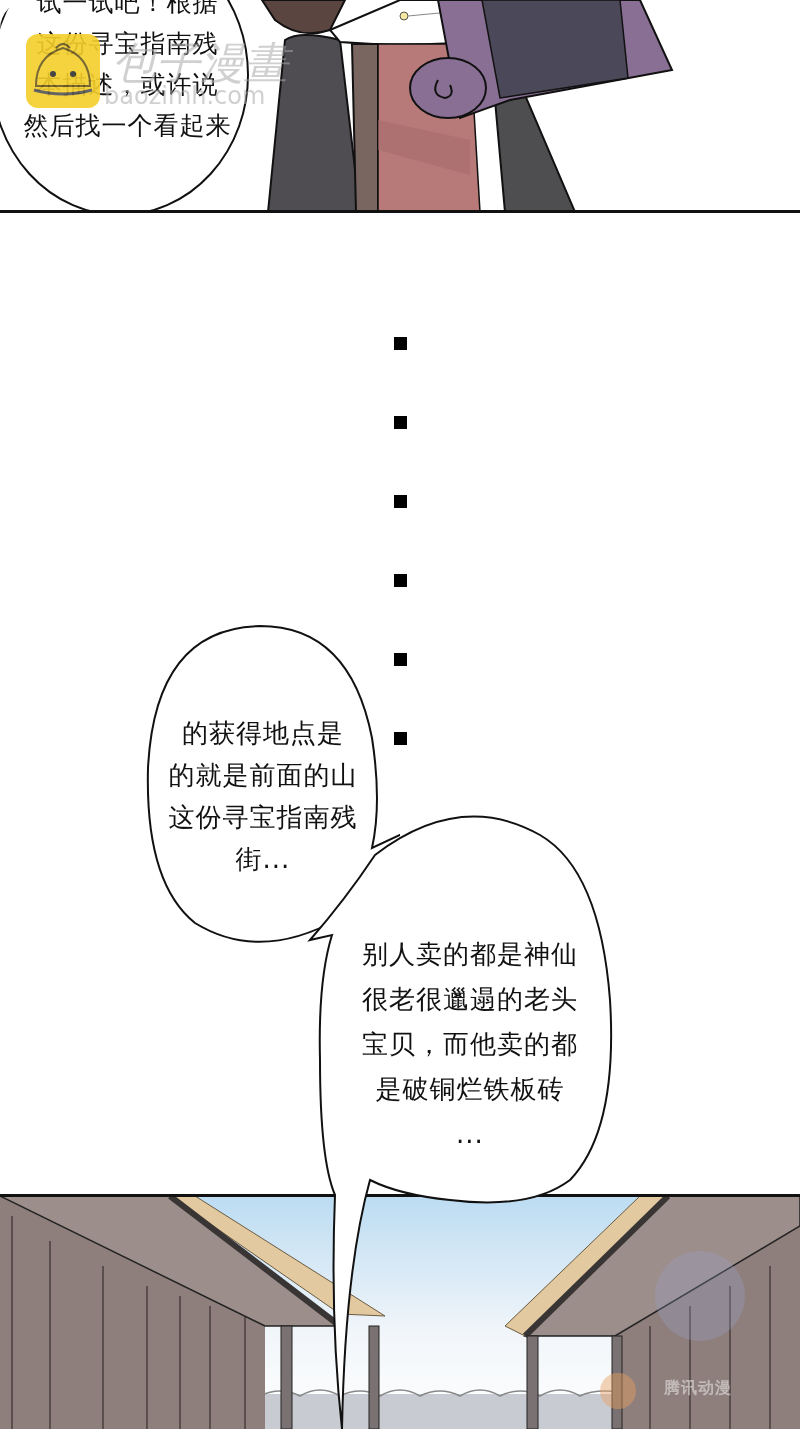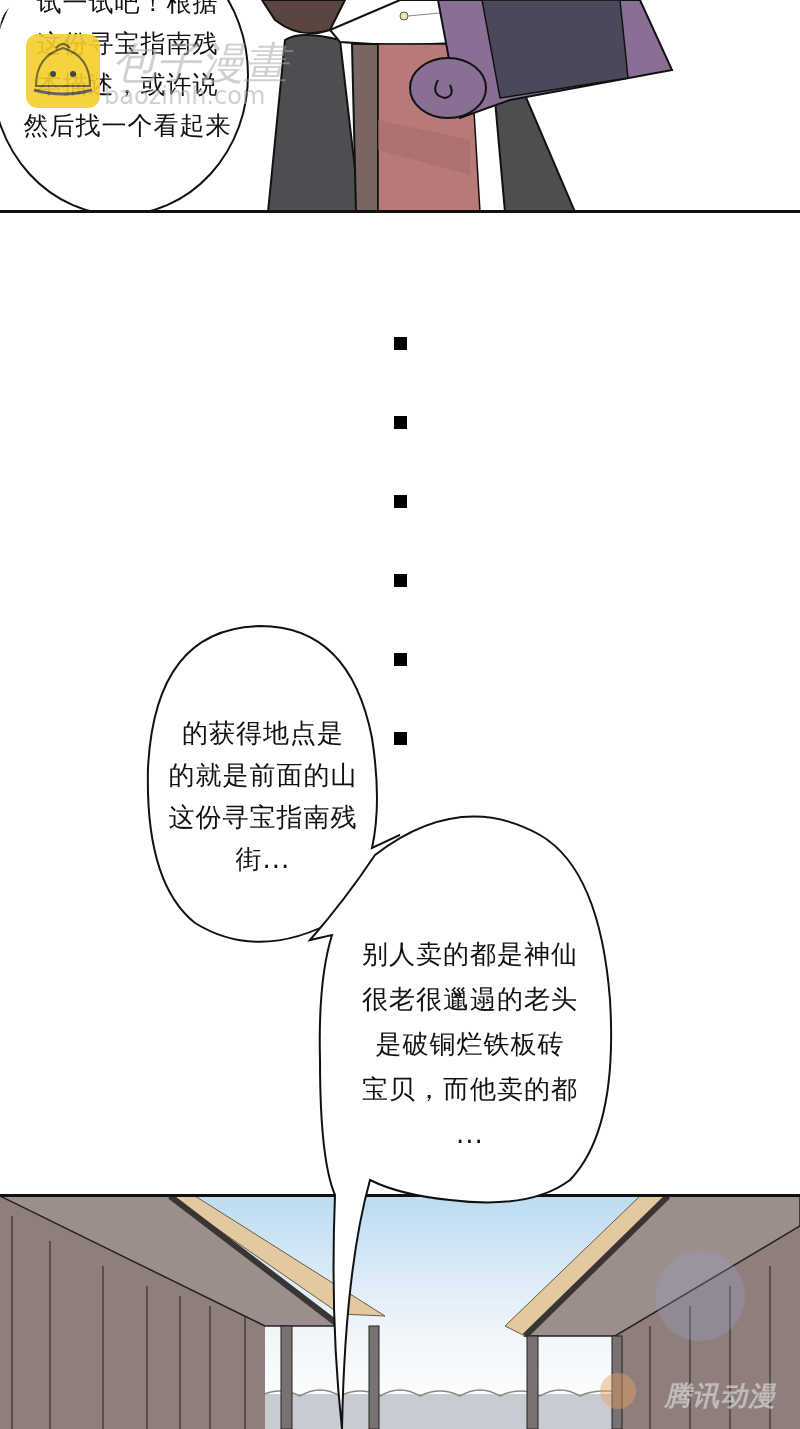--- a/index.html
+++ b/index.html
@@ -122,36 +122,36 @@
       <line x1="650" y1="130" x2="650" y2="233"></line>
       <line x1="690" y1="110" x2="690" y2="233"></line>
       <line x1="730" y1="90" x2="730" y2="233"></line>
       <line x1="770" y1="70" x2="770" y2="233"></line>
     </g>
     <rect x="527" y="140" width="11" height="93" fill="#7a7272" stroke="#222" stroke-width="1"></rect>
     <rect x="612" y="140" width="10" height="93" fill="#7a7272" stroke="#222" stroke-width="1"></rect>
     <circle cx="700" cy="100" r="45" fill="#9aa6d8" opacity="0.25"></circle>
     <circle cx="618" cy="195" r="18" fill="#e8a060" opacity="0.45"></circle>
   </svg>
-  <div class="abs" style="left:664px; top:182px; font-size:27px; font-weight:bold; color:rgba(235,235,235,0.55); letter-spacing:1px;font-style:italic;">腾讯动漫</div>
+  <div class="abs" style="left:664px; top:182px; font-size:16px; font-weight:bold; color:rgba(235,235,235,0.55); letter-spacing:1px;">腾讯动漫</div>
 </div>
 <div class="panel-border" style="top:1194px;"></div>
 
 <svg width="260" height="340" viewBox="0 0 260 340" style="position:absolute;left:140px;top:618px;">
   <path d="M120 8 Q210 8 232 120 Q242 185 232 230 L285 205 Q250 255 200 300 Q120 345 55 305 Q5 265 8 150 Q15 10 120 8 Z" fill="#ffffff" stroke="#111" stroke-width="2"></path>
 </svg>
 <div class="bubble-text" style="left:158px; top:712px; width:210px; line-height:42px;">
   <span class="bubble-line">的获得地点是</span>
   <span class="bubble-line">的就是前面的山</span>
   <span class="bubble-line">这份寻宝指南残</span>
   <span class="bubble-line">街...</span>
 </div>
 
 <svg width="340" height="640" viewBox="0 0 340 640" style="position:absolute;left:300px;top:800px;">
   <path d="M75 55 Q160 -10 240 35 Q300 70 310 200 Q318 330 270 380 Q230 410 150 400 Q100 395 70 380 Q45 470 42 629 Q30 520 35 395 Q20 360 20 260 Q18 180 32 135 L10 140 Q45 100 75 55 Z" fill="#ffffff" stroke="#111" stroke-width="2"></path>
 </svg>
 <div class="bubble-text" style="left:330px; top:932px; width:280px; line-height:45px;">
   <span class="bubble-line">别人卖的都是神仙</span>
   <span class="bubble-line">很老很邋遢的老头</span>
+  <span class="bubble-line">宝贝，而他卖的都</span>
   <span class="bubble-line">是破铜烂铁板砖</span>
-  <span class="bubble-line">宝贝，而他卖的都</span>
   <span class="bubble-line">...</span>
 </div>
 
 </body></html>

